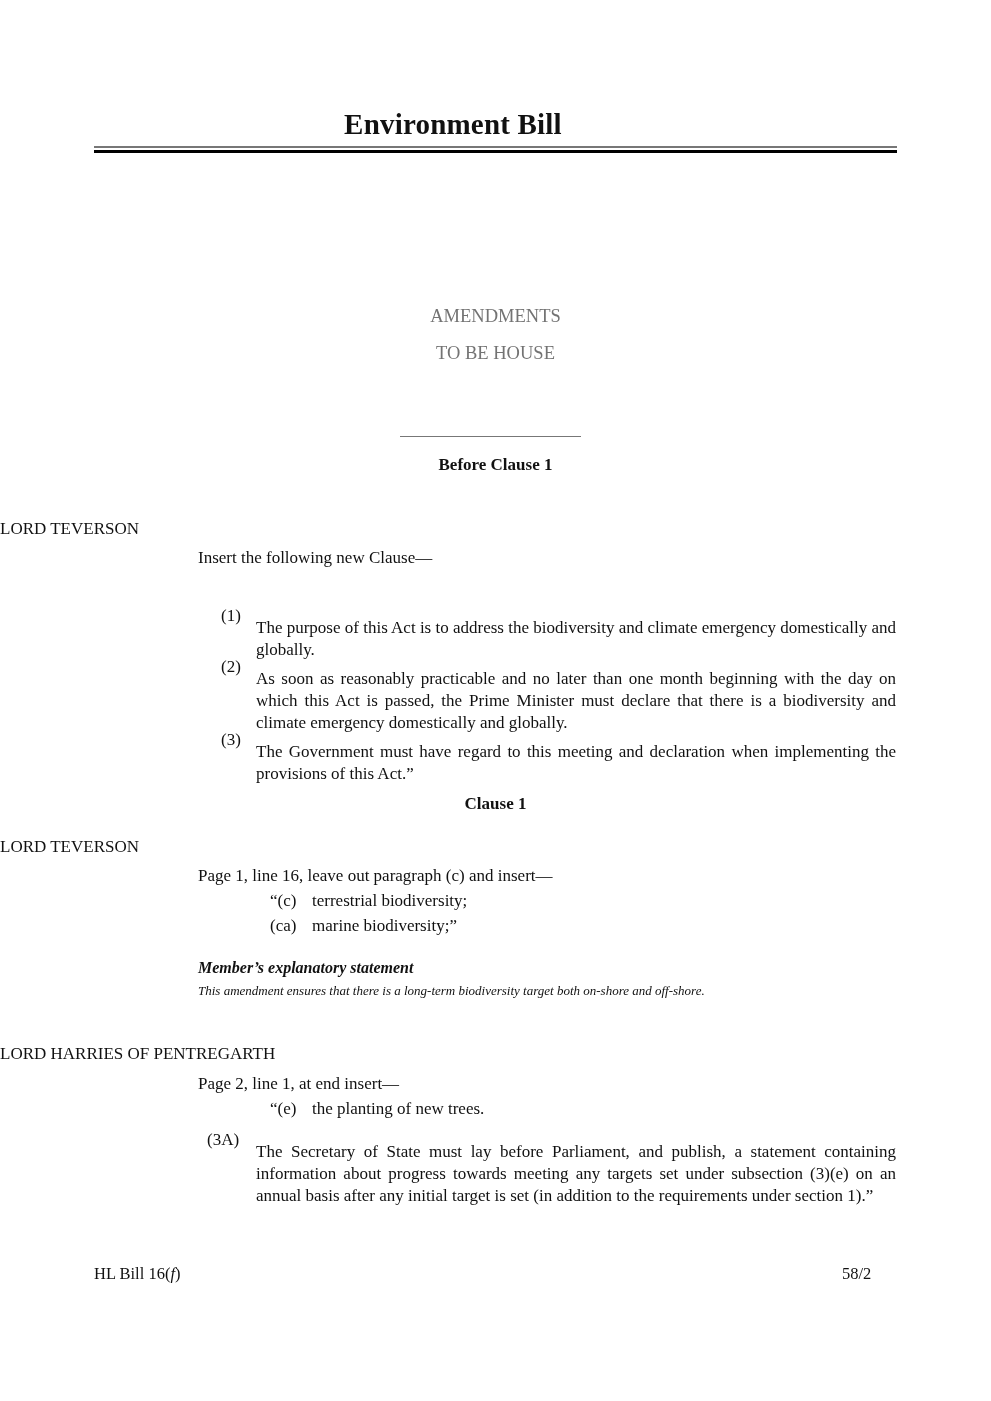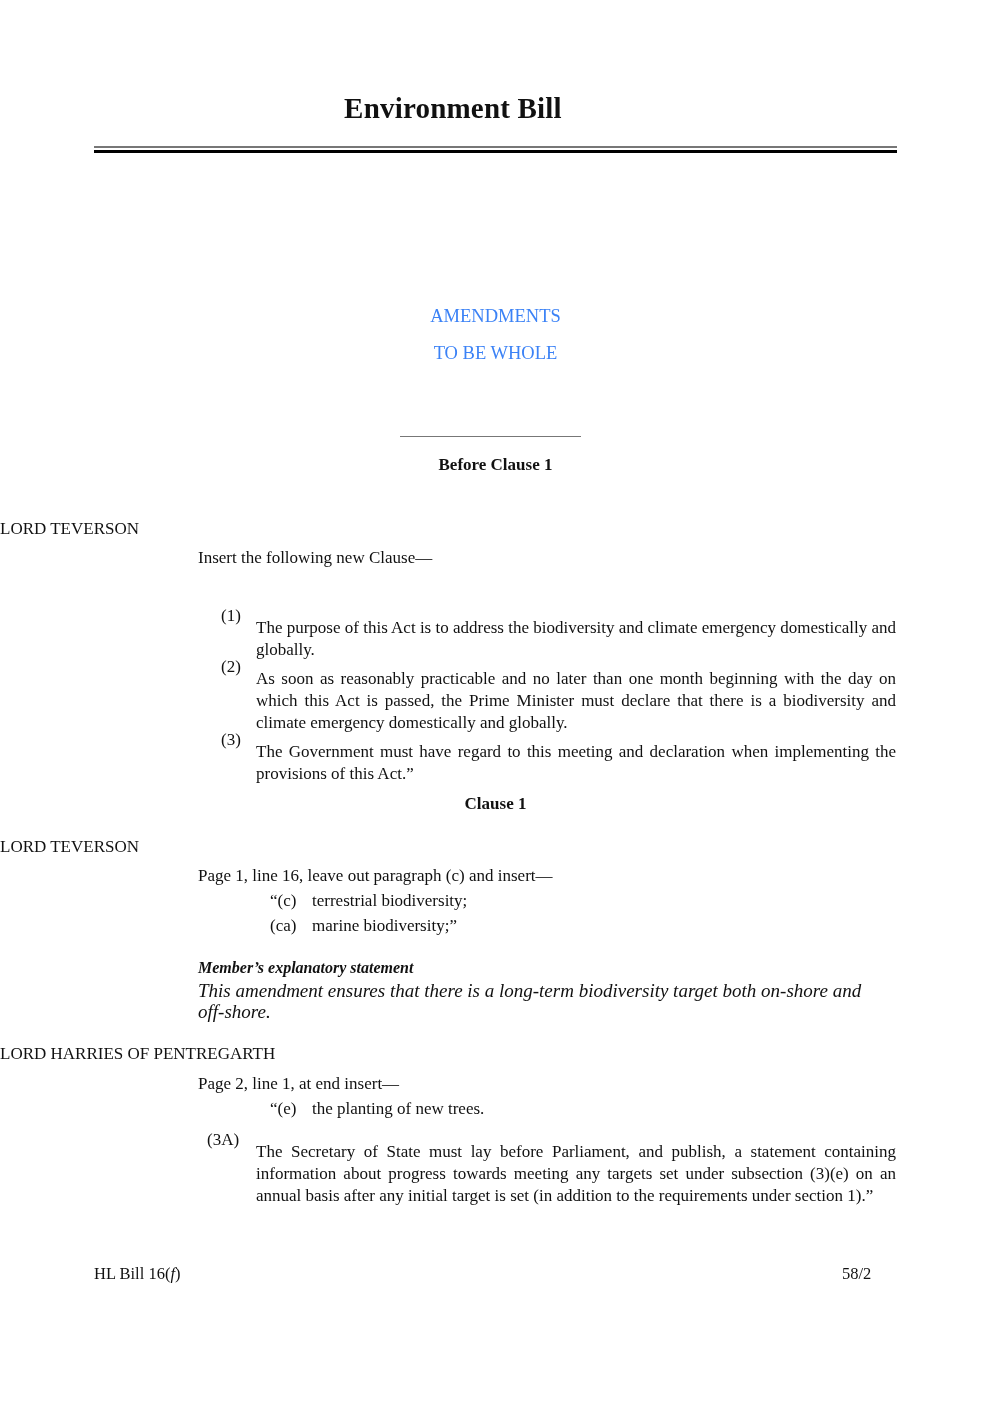--- a/index.html
+++ b/index.html
@@ -4,29 +4,29 @@
 <style>
   html, body { margin: 0; padding: 0; background: #ffffff; }
   body {
     width: 991px; height: 1401px; position: relative; overflow: hidden;
     font-family: "DejaVu Serif", "Liberation Serif", serif;
     color: #111;
   }
   .page { position: absolute; left: 0; top: 0; width: 991px; height: 1401px; }
   .abs { position: absolute; white-space: nowrap; }
   .title {
-    left: 0; width: 906px; top: 92px; text-align: center;
+    left: 0; width: 906px; top: 108px; text-align: center;
     font-family: "Liberation Serif", serif; font-weight: bold; font-size: 29px;
     letter-spacing: 0.2px;
   }
   .rule-thin { left: 94px; width: 803px; top: 146px; height: 2px; background: #777; }
   .rule-thick { left: 94px; width: 803px; top: 150px; height: 3px; background: #000; }
   .caps {
     left: 0; width: 991px; text-align: center;
-    font-family: "Liberation Serif", serif; font-size: 18.5px; color: #3b82f6;
+    font-family: "Liberation Serif", serif; font-size: 18.5px; color: #737373;
   }
   .sep { left: 400px; width: 181px; top: 436px; height: 1px; background: #777; }
   .heading-bold {
     left: 0; width: 991px; text-align: center;
     font-family: "Liberation Serif", serif; font-weight: bold; font-size: 17px;
   }
   .member {
     left: 0; width: 991px; 
     font-family: "Liberation Serif", serif; font-size: 17px;
   }
@@ -35,34 +35,34 @@
   }
   .para {
     position: absolute; left: 198px; width: 698px;
     font-family: "Liberation Serif", serif; font-size: 17px; line-height: 22px;
   }
   .para .num { position: absolute; top: 0; }
   .para .txt { position: absolute; left: 58px; width: 640px; text-align: justify; text-align-last: left; margin-top: 12px; }
   .bold { font-weight: bold; }
   .ital { font-style: italic; }
   .expl-head { font-family: "Liberation Serif", serif; font-size: 16px; font-weight: bold; font-style: italic; }
-  .expl-body { font-family: "Liberation Serif", serif; font-size: 19px; font-style: italic; line-height: 21px; width: 680px; white-space: normal; }
+  .expl-body { font-family: "Liberation Serif", serif; font-size: 13px; font-style: italic; line-height: 21px; width: 680px; white-space: normal; }
   .footer { font-family: "Liberation Serif", serif; font-size: 16.5px; }
 </style>
 </head>
 <body>
 
 <div class="page">
 
   <div class="abs title">Environment Bill</div>
   <div class="abs rule-thin"></div>
   <div class="abs rule-thick"></div>
 
   <div class="abs caps" style="top:306px">AMENDMENTS</div>
-  <div class="abs caps" style="top:343px">TO BE WHOLE</div>
+  <div class="abs caps" style="top:343px">TO BE HOUSE</div>
 
   <div class="abs sep"></div>
 
   <div class="abs heading-bold" style="top:455px">Before Clause 1</div>
   <div class="abs member" style="top:519px">LORD TEVERSON</div>
   <div class="abs body-line" style="left:198px; top:547px">Insert the following new Clause—</div>
 
   <div class="para" style="top:605px; height:44px">
     <span class="num" style="left:23px">(1)</span>
     <span class="txt">The purpose of this Act is to address the biodiversity and climate emergency domestically and globally.</span>

